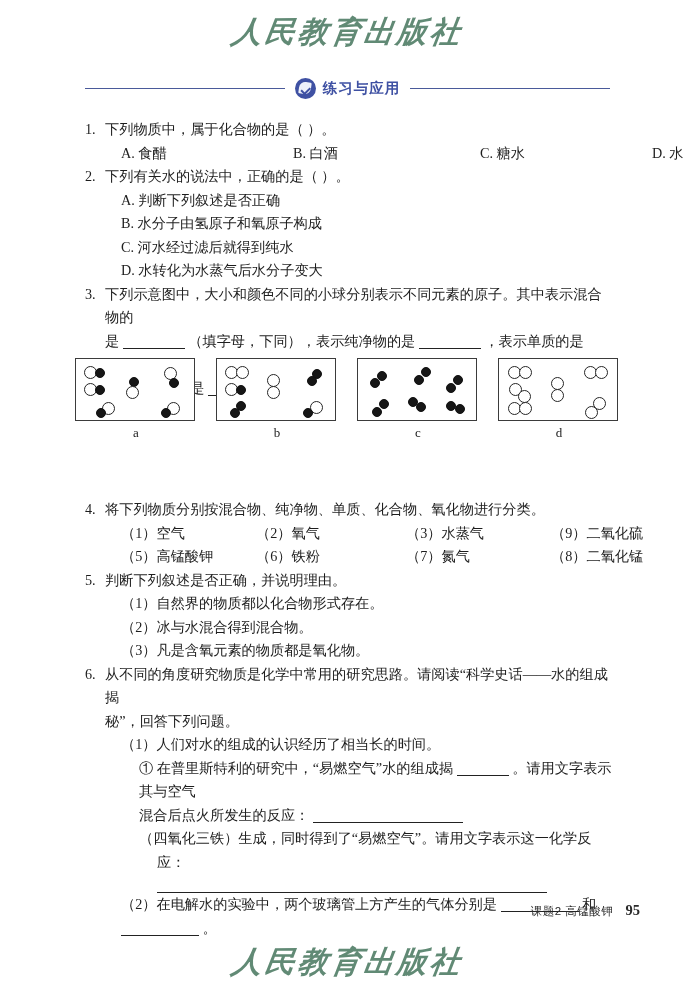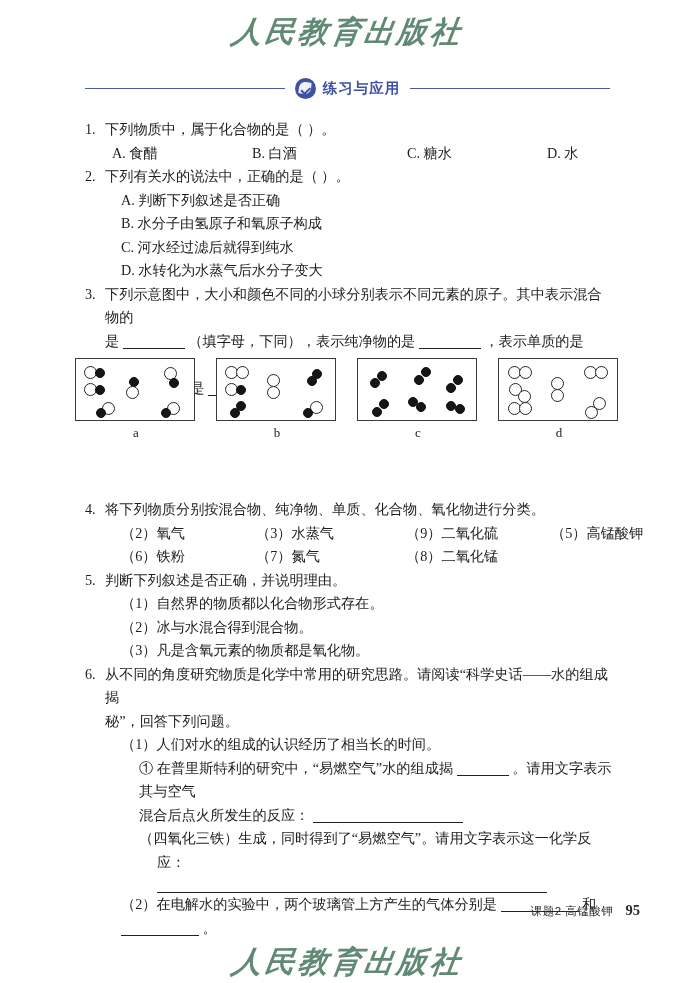--- a/index.html
+++ b/index.html
@@ -107,21 +107,22 @@
     flex: 0 0 auto;
     width: 20px;
     text-align: left;
     font-family: "Liberation Serif", serif;
   }
   .q-body { flex: 1 1 auto; }
   .q-text { white-space: normal; }
 
   .opts-row {
     display: flex;
-    margin-left: 7px;
+    margin-left: 16px;
+    gap: 32px;
   }
   .opt {
     white-space: nowrap;
   }
   .opt-w1 { width: 140px; }
   .opt-w2 { width: 155px; }
   .opt-w3 { width: 140px; }
 
   .opt-line {
     margin-left: 16px;
@@ -284,20 +285,21 @@
 
         <div style="height:98px"></div>
       </div>
     </div>
 
     <div class="q">
       <div class="q-num">4.</div>
       <div class="q-body">
         <div class="q-text">将下列物质分别按混合物、纯净物、单质、化合物、氧化物进行分类。</div>
         <div class="grid4">
+          <div>（1）空气</div>
           <div>（2）氧气</div>
           <div>（3）水蒸气</div>
           <div>（9）二氧化硫</div>
           <div>（5）高锰酸钾</div>
           <div>（6）铁粉</div>
           <div>（7）氮气</div>
           <div>（8）二氧化锰</div>
         </div>
       </div>
     </div>

